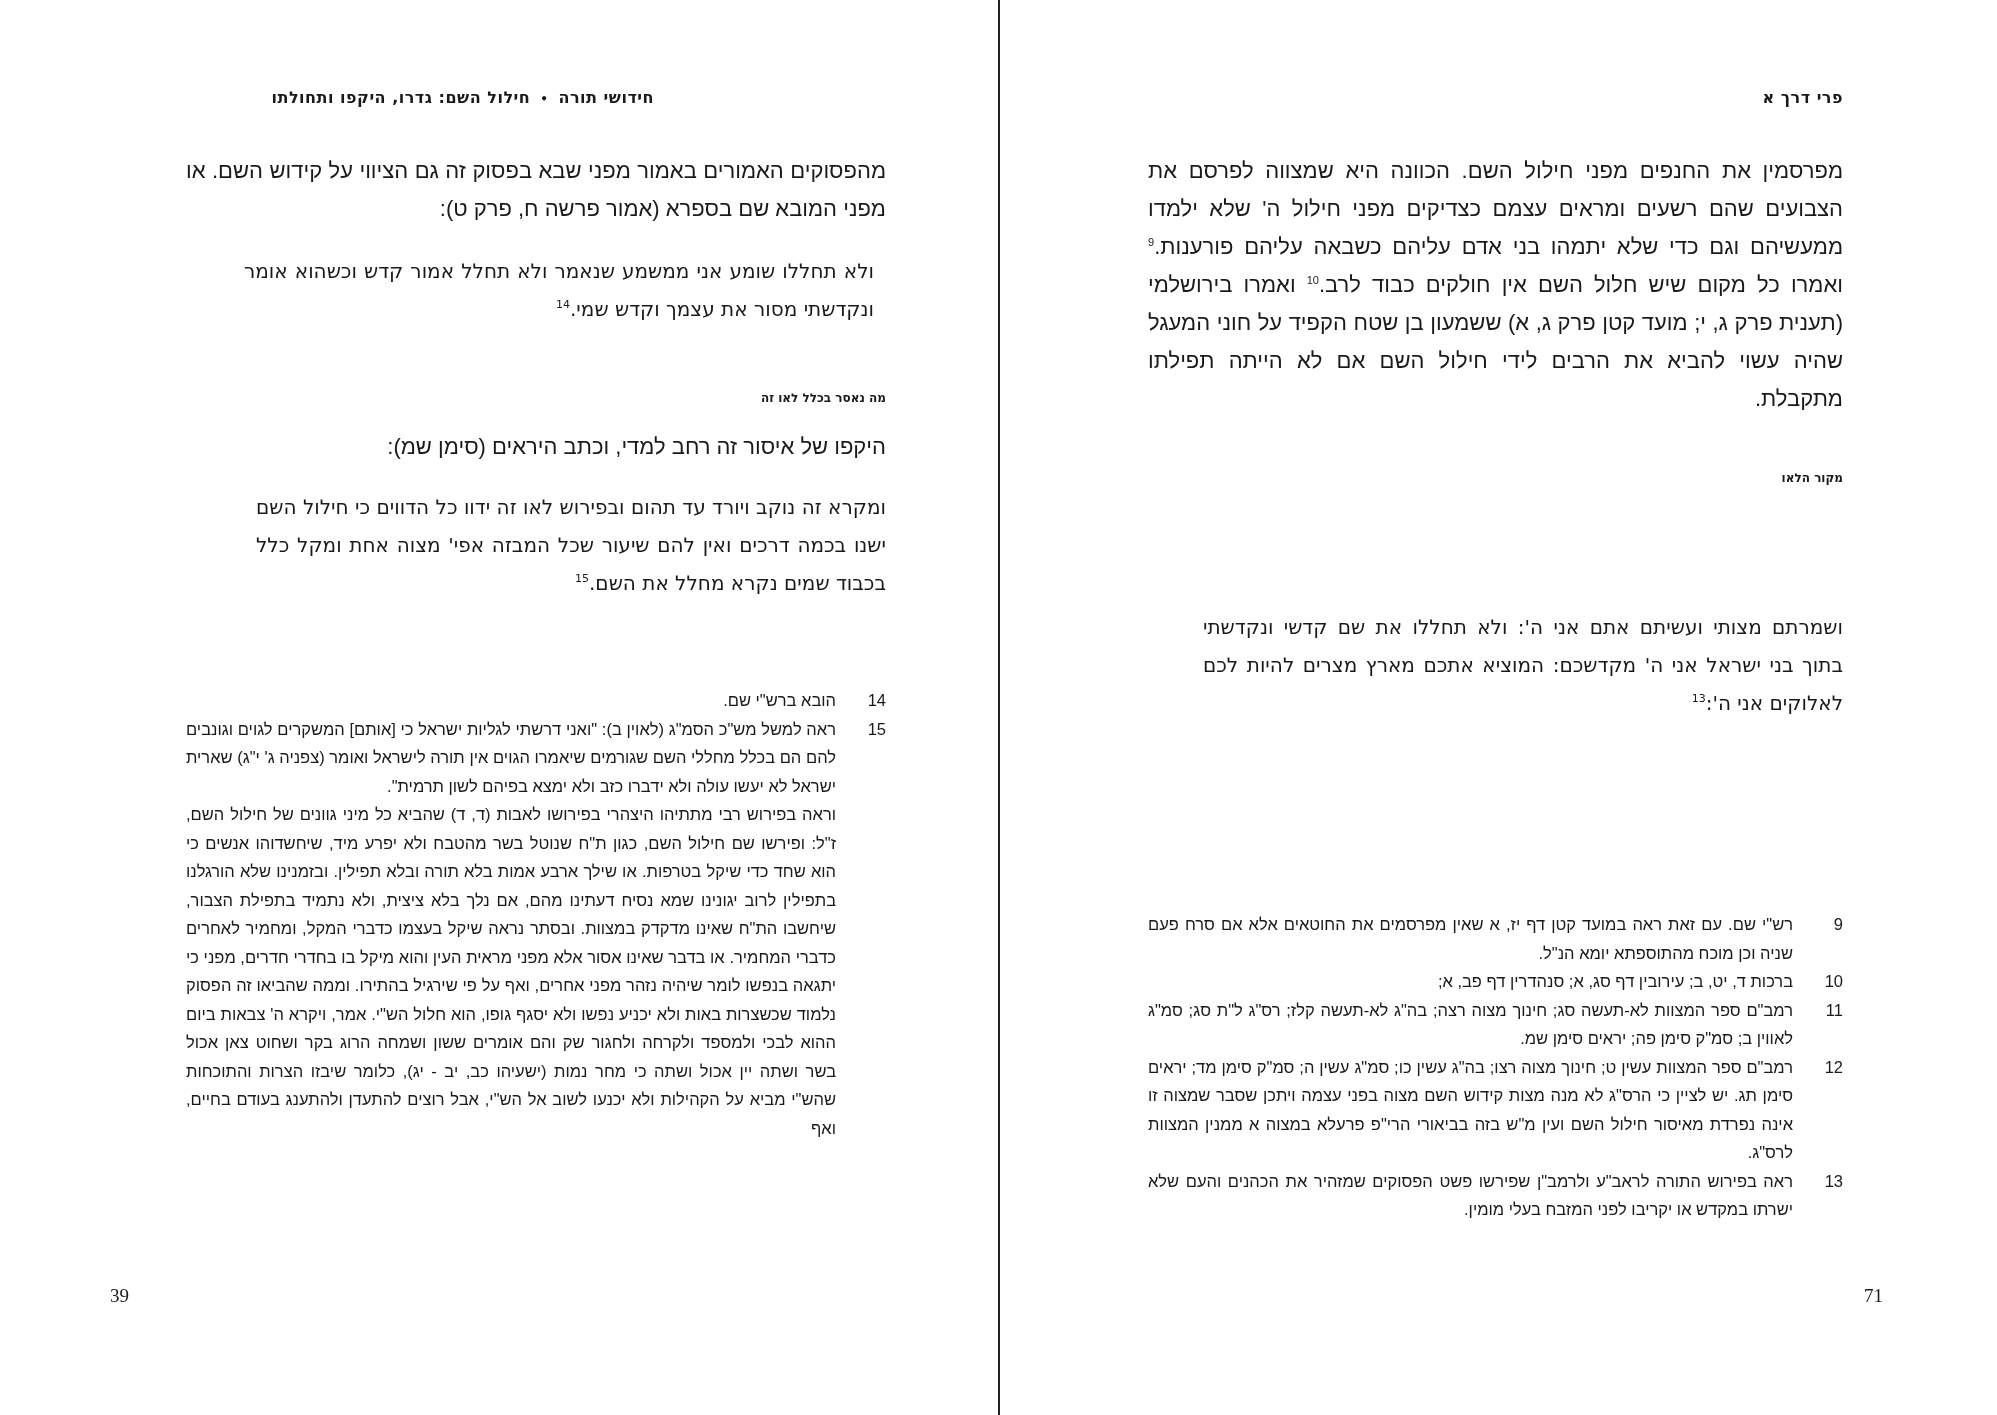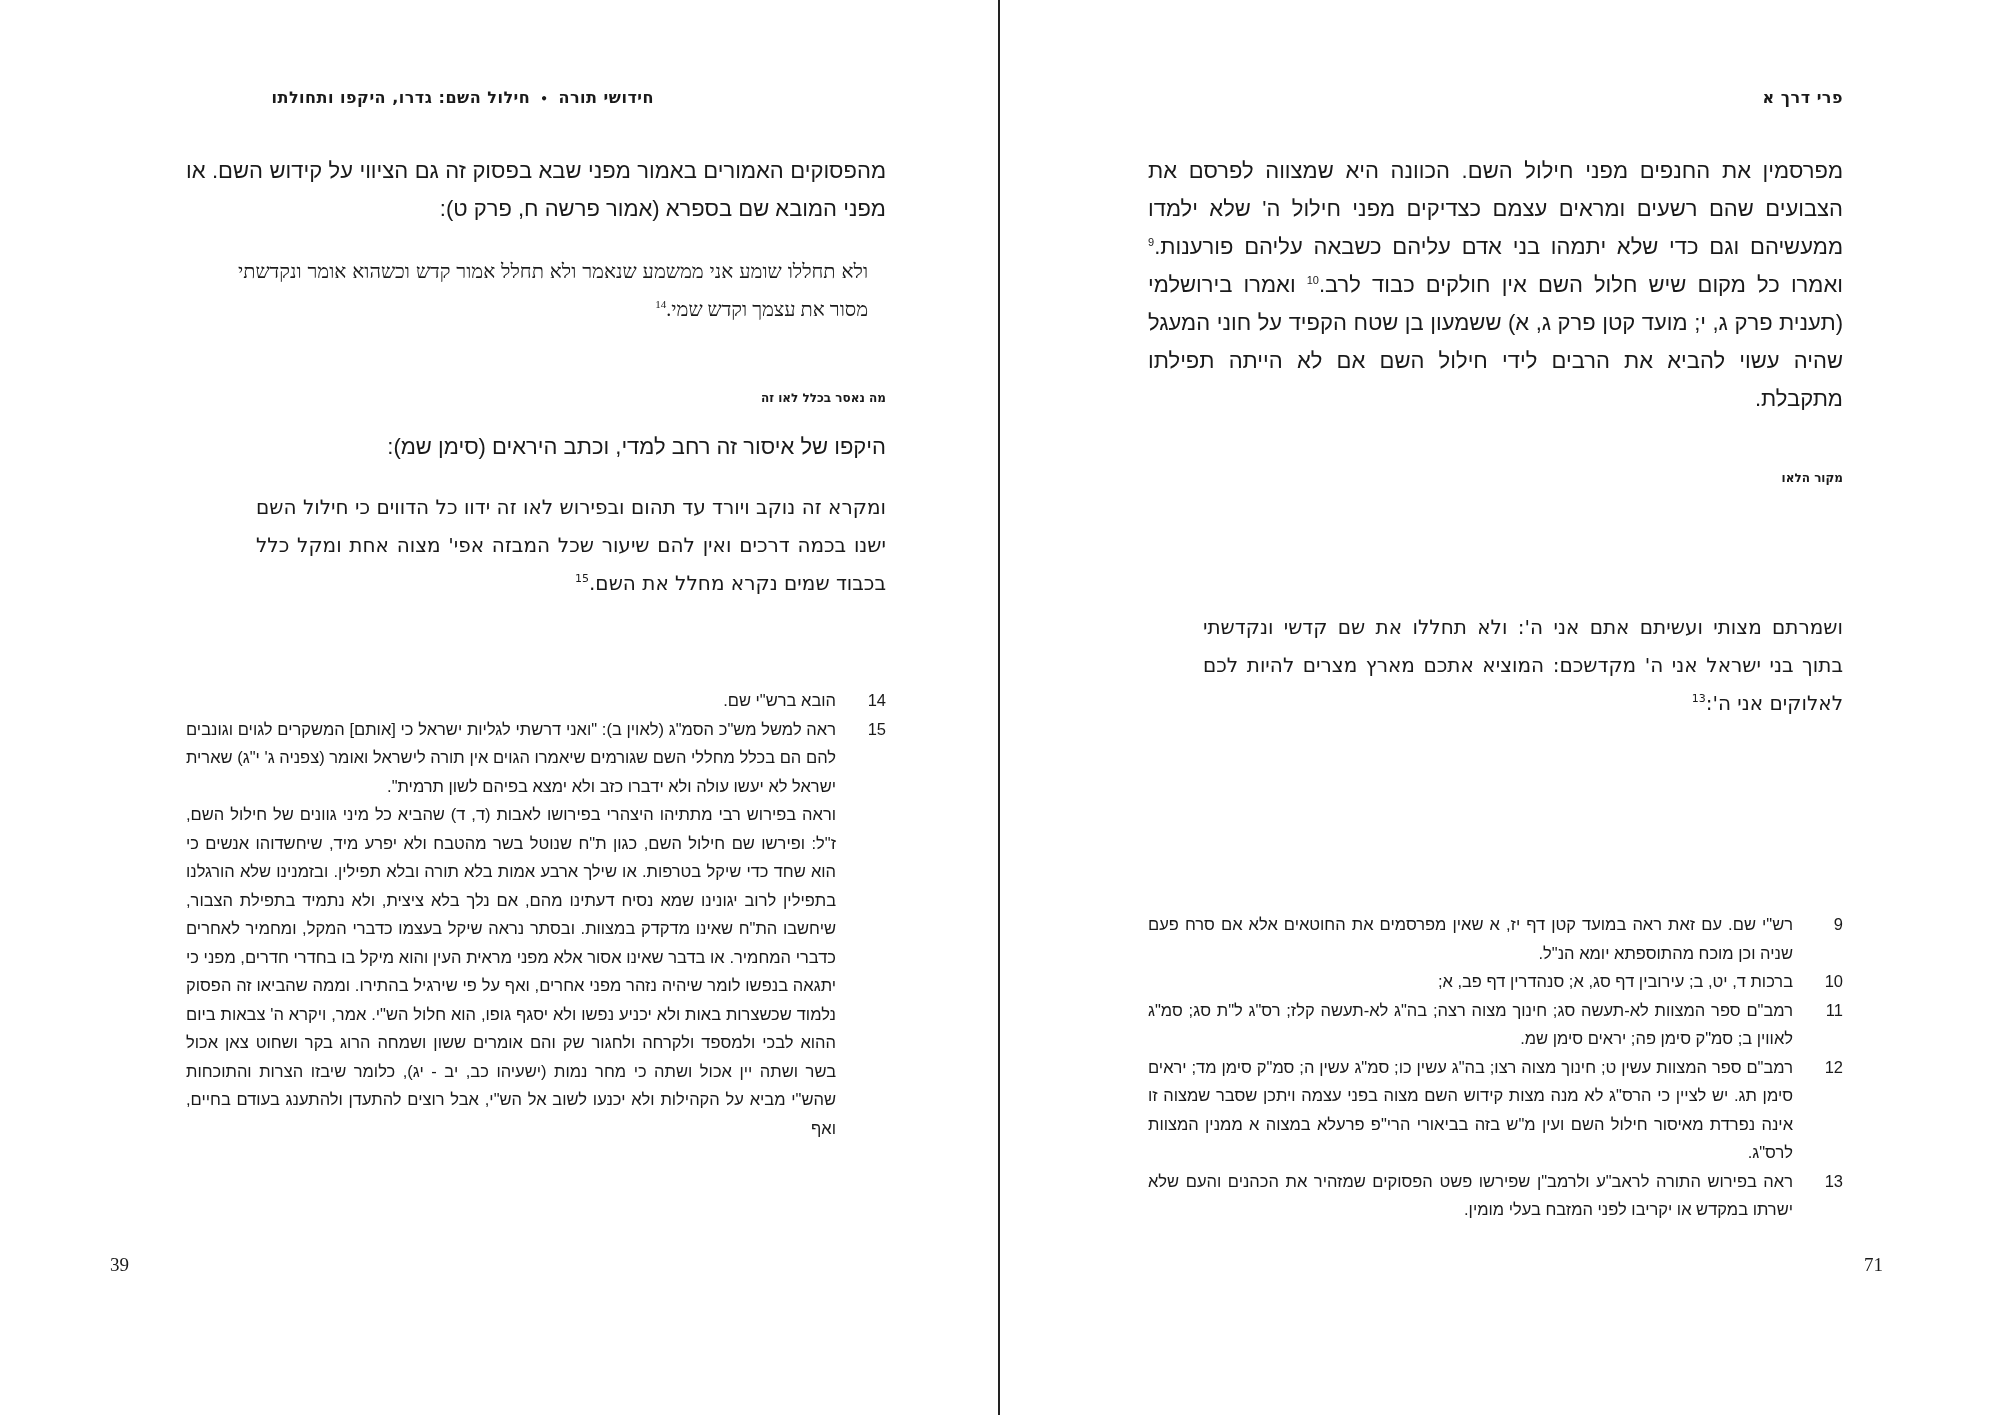--- a/index.html
+++ b/index.html
@@ -19,37 +19,37 @@
   .quote-block { position:absolute; font-family:"DejaVu Sans", sans-serif; font-size:20px;
                  line-height:38px; text-align:justify; text-align-last:right; }
   .section-head { position:absolute; font-family:"DejaVu Sans", sans-serif; font-weight:bold;
                   font-size:12px; }
   sup { font-size:11px; vertical-align:super; line-height:0; }
   .footnotes { position:absolute; font-family:"Liberation Sans", sans-serif; font-size:16.5px;
                line-height:28.5px; }
   .fn { position:relative; padding-right:50px; text-align:justify; text-align-last:right; }
   .fn .fn-num { position:absolute; right:0; top:0; width:30px; text-align:right; }
   .fn p { margin:0; }
-  .page-num { position:absolute; top:1254px; font-family:"Liberation Serif", serif; font-size:19px; }
+  .page-num { position:absolute; top:1285px; font-family:"Liberation Serif", serif; font-size:19px; }
   .page-left .page-num { left:110px; }
   .page-right .page-num { right:130px; }
 </style>
 </head>
 <body>
 
 <div class="spread-divider"></div>
 
 <div class="page page-left">
   <div class="running-head">
     <span>חידושי תורה</span><span class="bullet">•</span><span>חילול השם: גדרו, היקפו ותחולתו</span>
   </div>
 
   <div class="body-block" style="top:152px; right:128px; width:700px;">מהפסוקים האמורים באמור מפני שבא בפסוק זה גם הציווי על קידוש השם. או מפני המובא שם בספרא (אמור פרשה ח, פרק ט):</div>
 
-  <div class="quote-block" style="top:252px; right:146px; width:630px;font-family:Liberation Serif, serif;">
+  <div class="quote-block" style="top:252px; right:140px; width:630px;">
     <span>ולא תחללו שומע אני ממשמע שנאמר ולא תחלל אמור קדש וכשהוא אומר ונקדשתי מסור את עצמך וקדש שמי.</span><sup>14</sup>
   </div>
 
   <div class="section-head" style="top:391px; right:128px;">מה נאסר בכלל לאו זה</div>
 
   <div class="body-block" style="top:428px; right:128px; width:700px;">היקפו של איסור זה רחב למדי, וכתב היראים (סימן שמ):</div>
 
   <div class="quote-block" style="top:488px; right:128px; width:630px;">
     <span>ומקרא זה נוקב ויורד עד תהום ובפירוש לאו זה ידוו כל הדווים כי חילול השם ישנו בכמה דרכים ואין להם שיעור שכל המבזה אפי' מצוה אחת ומקל כלל בכבוד שמים נקרא מחלל את השם.</span><sup>15</sup>
   </div>

